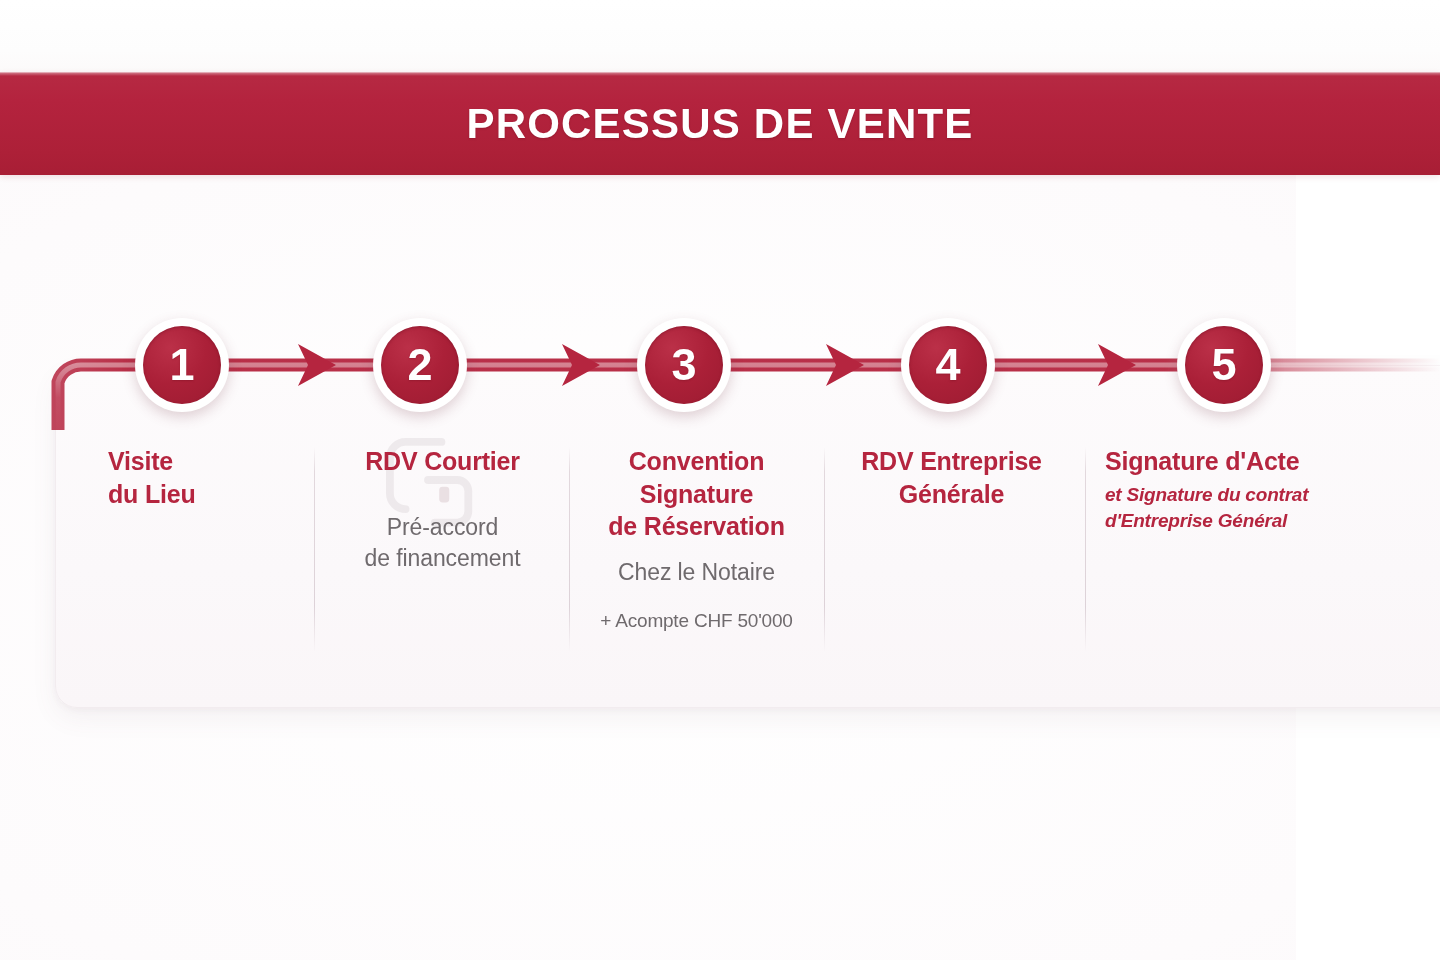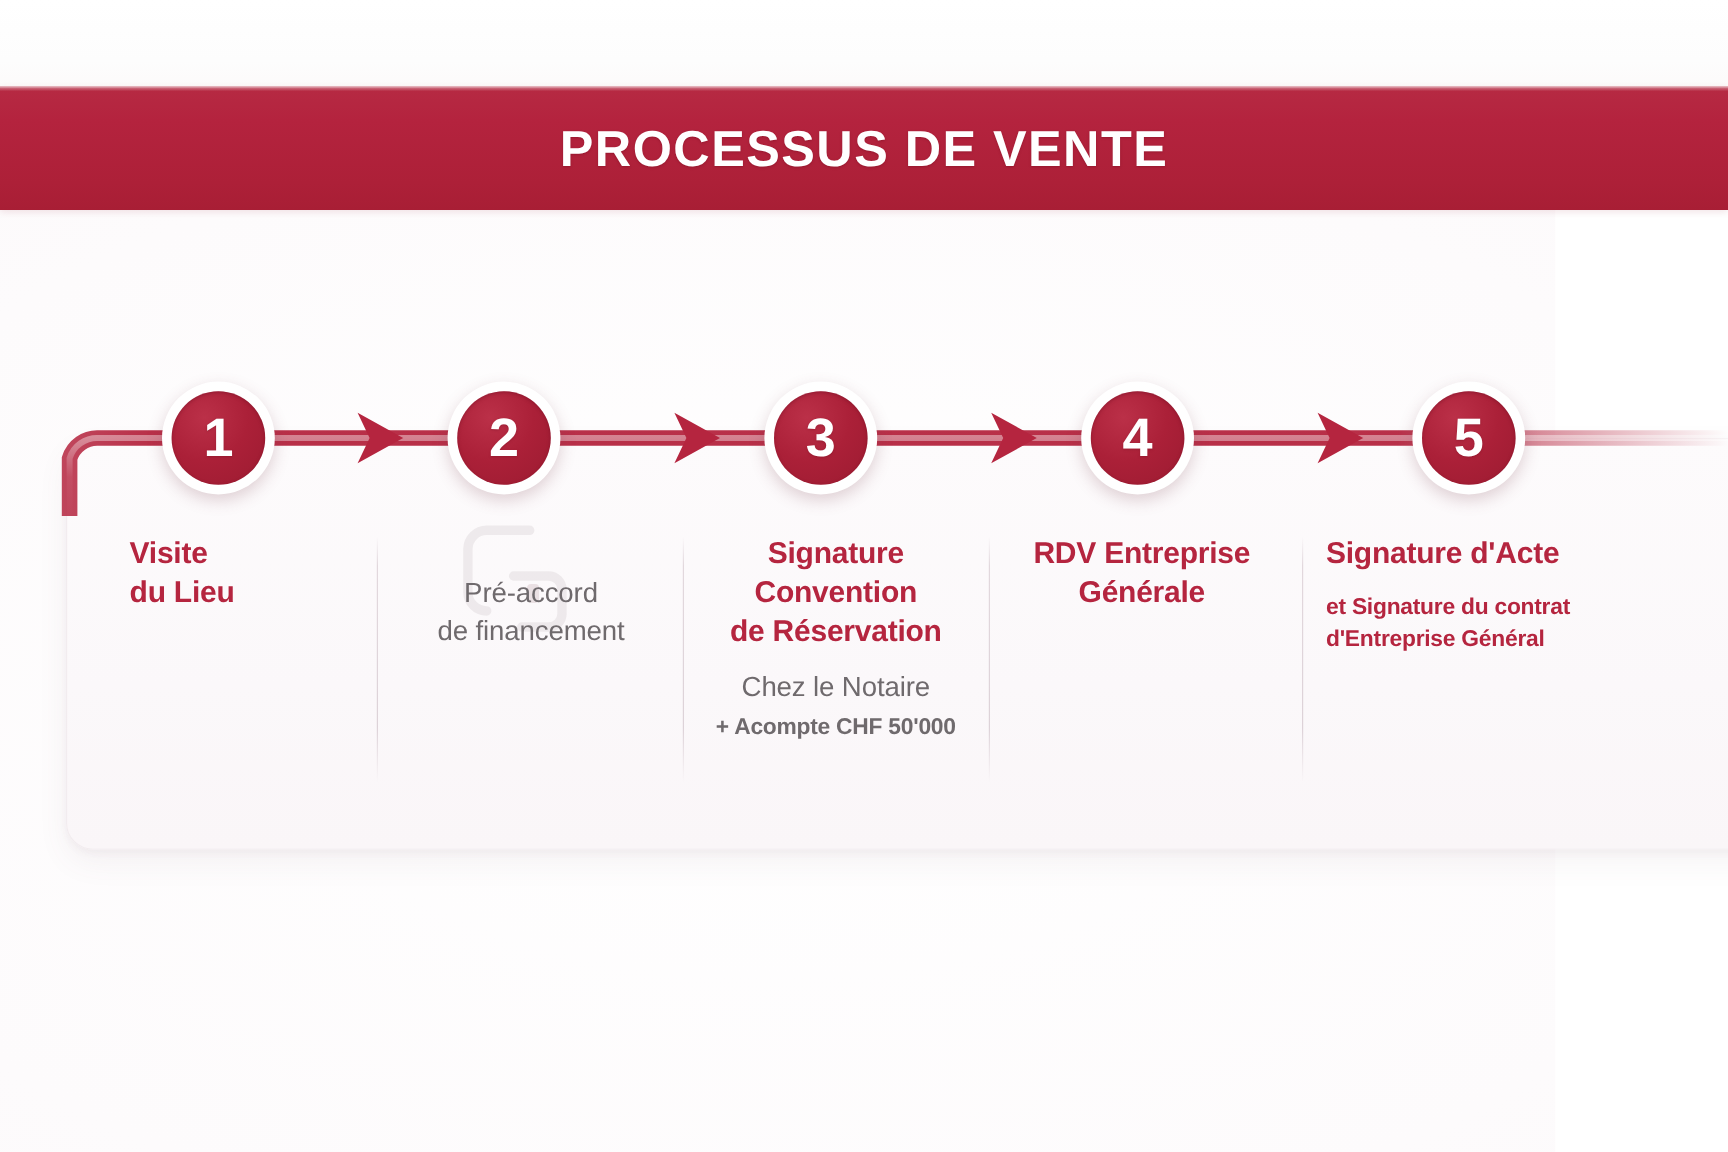--- a/index.html
+++ b/index.html
@@ -220,49 +220,50 @@
 
   <div class="col lft" style="left:108px; width:200px;">
     <div class="heading">
       <div>Visite</div>
       <div>du Lieu</div>
     </div>
   </div>
 
   <div class="col ctr" style="left:320px; width:245px;">
     <div class="heading">
+      <div>RDV Courtier</div>
     </div>
     <div class="sub gap-lg">
       <div>Pré-accord</div>
       <div>de financement</div>
     </div>
   </div>
 
   <div class="col ctr" style="left:574px; width:245px;">
     <div class="heading">
+      <div>Convention</div>
       <div>Signature</div>
-      <div>Convention</div>
       <div>de Réservation</div>
     </div>
     <div class="sub gap-sm">
       <div>Chez le Notaire</div>
-      <div class="tiny sub" style="margin-top:6px;font-weight:bold;">+ Acompte CHF 50'000</div>
+      <div class="tiny sub" style="margin-top:20px;">+ Acompte CHF 50'000</div>
     </div>
   </div>
 
   <div class="col ctr" style="left:829px; width:245px;">
     <div class="heading">
       <div>RDV Entreprise</div>
       <div>Générale</div>
     </div>
   </div>
 
   <div class="col lft" style="left:1105px; width:330px;">
     <div class="heading">
       <div>Signature d'Acte</div>
     </div>
-    <div class="note" style="margin-top:16px;">
+    <div class="note" style="margin-top:4px;font-style:italic;">
       <div>et Signature du contrat</div>
       <div>d'Entreprise Général</div>
     </div>
   </div>
 
 </div>
 
 </body></html>

